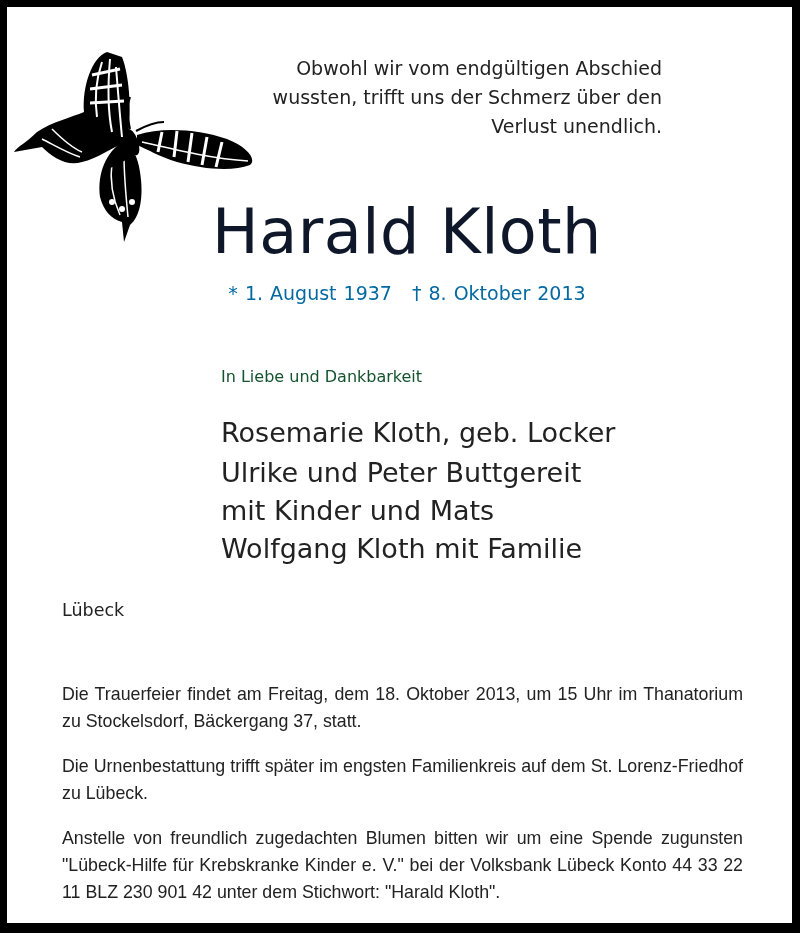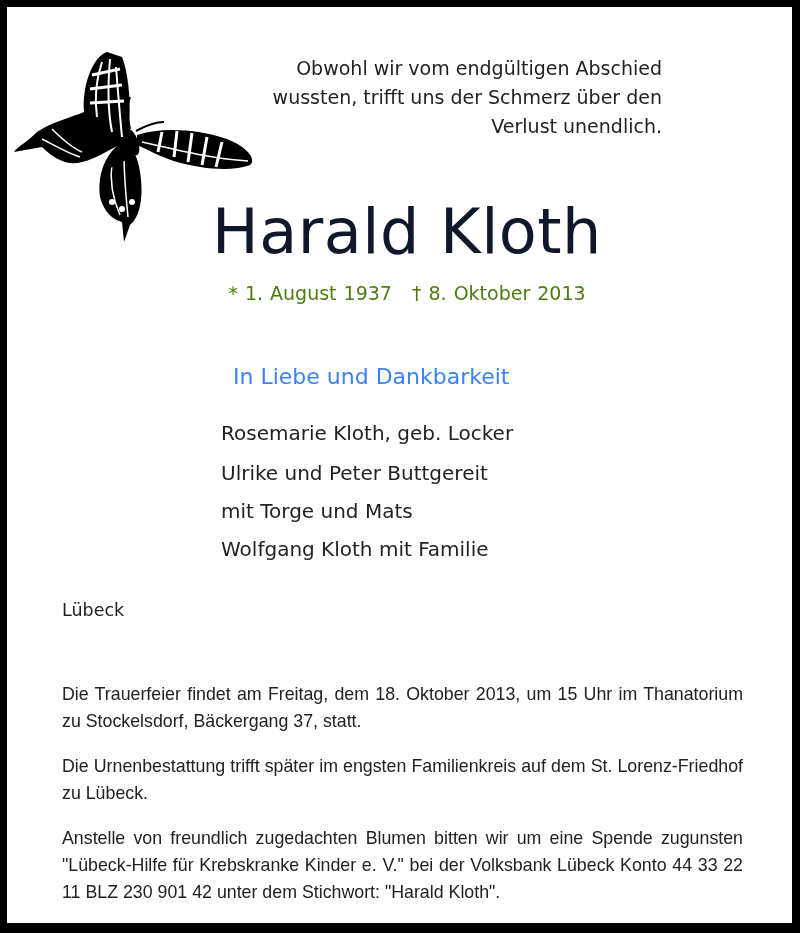--- a/index.html
+++ b/index.html
@@ -14,31 +14,31 @@
       position: absolute; left: 155px; top: 47px; width: 500px;
       text-align: right; font-size: 19px; line-height: 29px; color: #222;
     }
     .name {
       position: absolute; left: 170px; top: 185px; width: 460px;
       text-align: center; font-size: 62px; line-height: 80px; color: #0f172a;
       letter-spacing: 0.5px;
     }
     .dates {
       position: absolute; left: 170px; top: 272px; width: 460px;
-      text-align: center; font-size: 19px; line-height: 28px; color: #4d7c0f;
+      text-align: center; font-size: 19px; line-height: 28px; color: #0369a1;
       word-spacing: 1px;
     }
     .dates .sep { display: inline-block; width: 20px; }
     .dedication {
       position: absolute; left: 214px; top: 357px;
-      font-size: 22px; line-height: 26px; color: #3b82f6; margin-left: 12px;
+      font-size: 16px; line-height: 26px; color: #14532d;
     }
     .mourners { position: absolute; left: 214px; top: 407px; }
     .mourners div {
-      font-size: 20px; line-height: 38px; color: #222; white-space: nowrap;
+      font-size: 27px; line-height: 38px; color: #222; white-space: nowrap;
     }
     .mourners .first { margin-bottom: 2px; }
     .place {
       position: absolute; left: 55px; top: 590px;
       font-size: 17.5px; line-height: 26px; color: #222;
     }
     .para {
       position: absolute; left: 55px; width: 681px;
       font-family: "Liberation Sans", sans-serif;
       font-size: 17.8px; line-height: 27px; color: #222;
@@ -86,21 +86,21 @@
 
   <div class="dates">
     <span>* 1. August 1937</span><span class="sep"></span><span>† 8. Oktober 2013</span>
   </div>
 
   <div class="dedication">In Liebe und Dankbarkeit</div>
 
   <div class="mourners">
     <div class="first">Rosemarie Kloth, geb. Locker</div>
     <div>Ulrike und Peter Buttgereit</div>
-    <div>mit Torge und Mats</div>
+    <div>mit Kinder und Mats</div>
     <div>Wolfgang Kloth mit Familie</div>
   </div>
 
   <div class="place">Lübeck</div>
 
   <div class="para p1">Die Trauerfeier findet am Freitag, dem 18. Oktober 2013, um 15 Uhr im Thanatorium zu Stockelsdorf, Bäckergang 37, statt.</div>
   <div class="para p2">Die Urnenbestattung trifft später im engsten Familienkreis auf dem St. Lorenz-Friedhof zu Lübeck.</div>
   <div class="para p3">Anstelle von freundlich zugedachten Blumen bitten wir um eine Spende zugunsten "Lübeck-Hilfe für Krebskranke Kinder e. V." bei der Volksbank Lübeck Konto 44 33 22 11 BLZ 230 901 42 unter dem Stichwort: "Harald Kloth".</div>
 </div>
 

